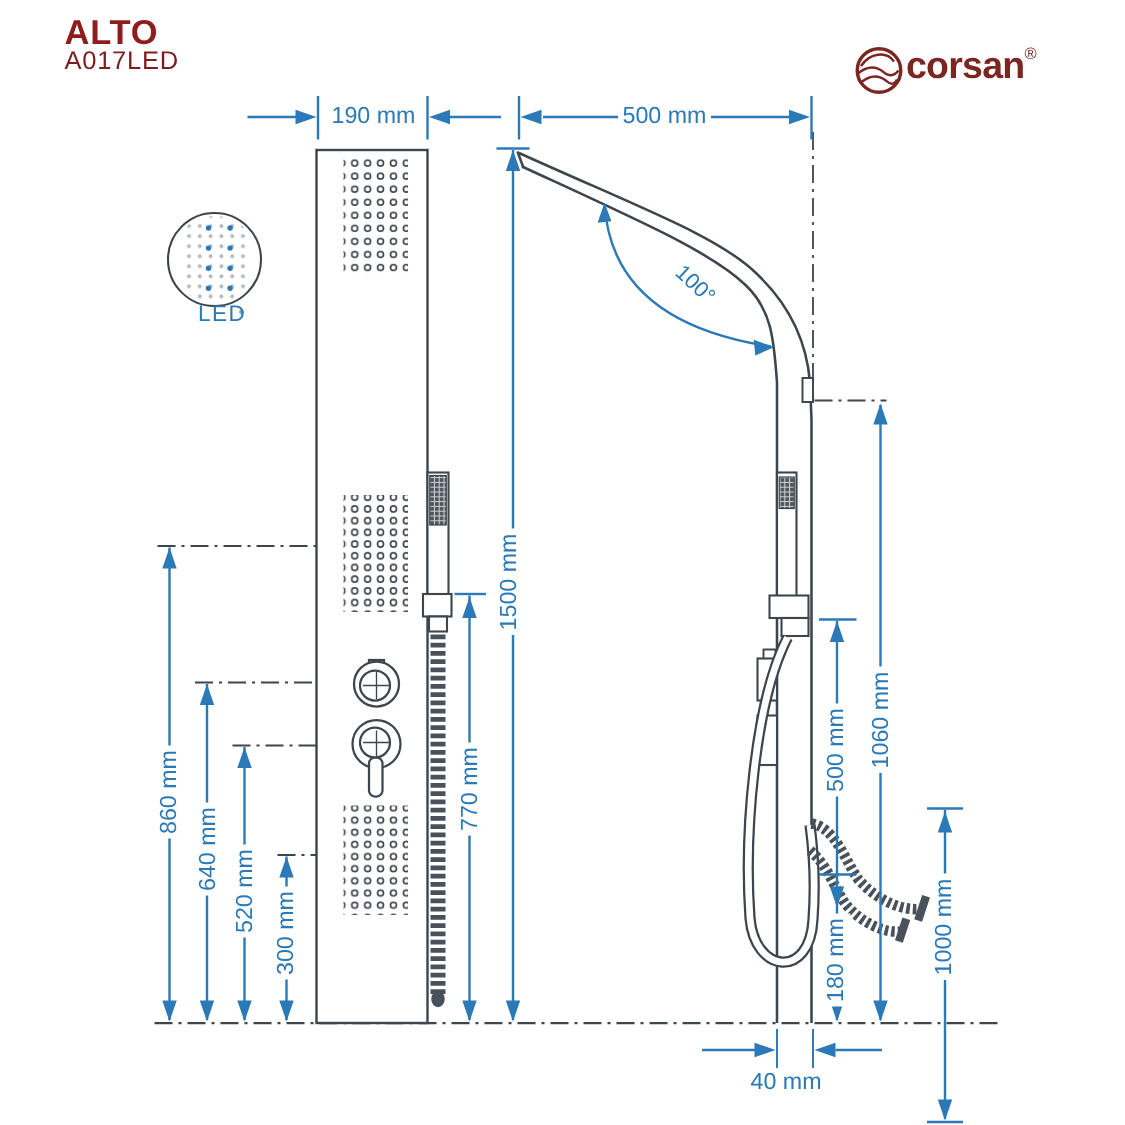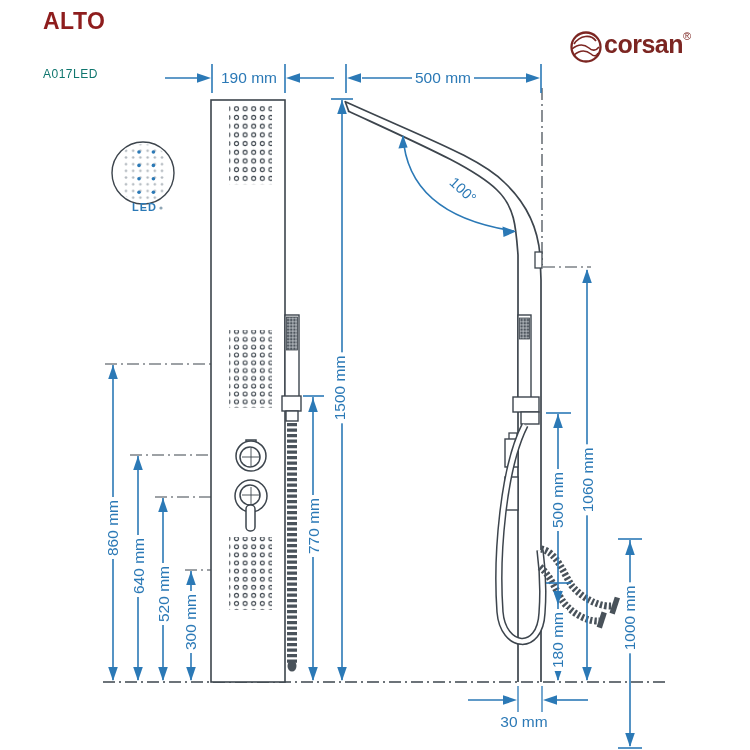--- a/index.html
+++ b/index.html
@@ -1,27 +1,27 @@
 <!DOCTYPE html>
 <html><head>
 <meta charset="utf-8">
 <style>
   html,body{margin:0;padding:0;}
   body{width:750px;height:750px;position:relative;background:#ffffff;overflow:hidden;
        font-family:"Liberation Sans", sans-serif;}
   .abs{position:absolute;}
   .title{color:#8e1d1d;font-weight:bold;font-size:23px;letter-spacing:.5px;}
-  .subtitle{color:#0f766e;font-size:12px;letter-spacing:.5px;margin-top:36px;}
+  .subtitle{color:#7f1d1d;font-size:17px;letter-spacing:.5px;}
   .brandtext{color:#7c2622;font-size:25px;font-weight:bold;letter-spacing:-0.5px;}
   .brandreg{color:#7c2622;font-size:11px;vertical-align:top;}
   .dim{color:#2b79b6;font-size:15.5px;white-space:nowrap;background:#fff;padding:0 3px;
        transform:translate(-50%,-50%);}
   .dim.vert{transform:translate(-50%,-50%) rotate(-90deg);}
   .dim.angle{background:transparent;transform:translate(-50%,-50%) rotate(43deg);font-size:14.5px;}
-  .ledlabel{color:#2b79b6;font-size:11px;font-weight:bold;letter-spacing:1px;}
+  .ledlabel{color:#2b79b6;font-size:15px;font-weight:normal;letter-spacing:1px;}
   svg{position:absolute;left:0;top:0;}
 </style>
 </head>
 <body>
 
 <svg width="750" height="750" viewBox="0 0 750 750">
   <defs>
     <pattern id="dotsA" width="8.6" height="8.7" patternUnits="userSpaceOnUse">
       <circle cx="4.3" cy="4.35" r="2" fill="#fff" stroke="#3d454d" stroke-width="1.1"></circle>
     </pattern>
@@ -206,21 +206,21 @@
 <div class="abs subtitle" style="left:43px;top:31px;">A017LED</div>
 
 <div class="abs" style="left:604px;top:30px;">
   <span class="brandtext">corsan</span><span class="brandreg">®</span>
 </div>
 
 <div class="abs ledlabel" style="left:132px;top:201px;">LED</div>
 
 <span class="abs dim" style="left:249px;top:78px;">190 mm</span>
 <span class="abs dim" style="left:443px;top:78px;">500 mm</span>
-<span class="abs dim" style="left:524px;top:722px;">30 mm</span>
+<span class="abs dim" style="left:524px;top:722px;">40 mm</span>
 <span class="abs dim angle" style="left:463px;top:190px;">100°</span>
 
 <span class="abs dim vert" style="left:113px;top:528px;">860 mm</span>
 <span class="abs dim vert" style="left:139px;top:566px;">640 mm</span>
 <span class="abs dim vert" style="left:164px;top:594px;">520 mm</span>
 <span class="abs dim vert" style="left:191px;top:622px;">300 mm</span>
 <span class="abs dim vert" style="left:314px;top:526px;">770 mm</span>
 <span class="abs dim vert" style="left:340px;top:388px;">1500 mm</span>
 <span class="abs dim vert" style="left:588px;top:480px;">1060 mm</span>
 <span class="abs dim vert" style="left:558px;top:500px;">500 mm</span>

